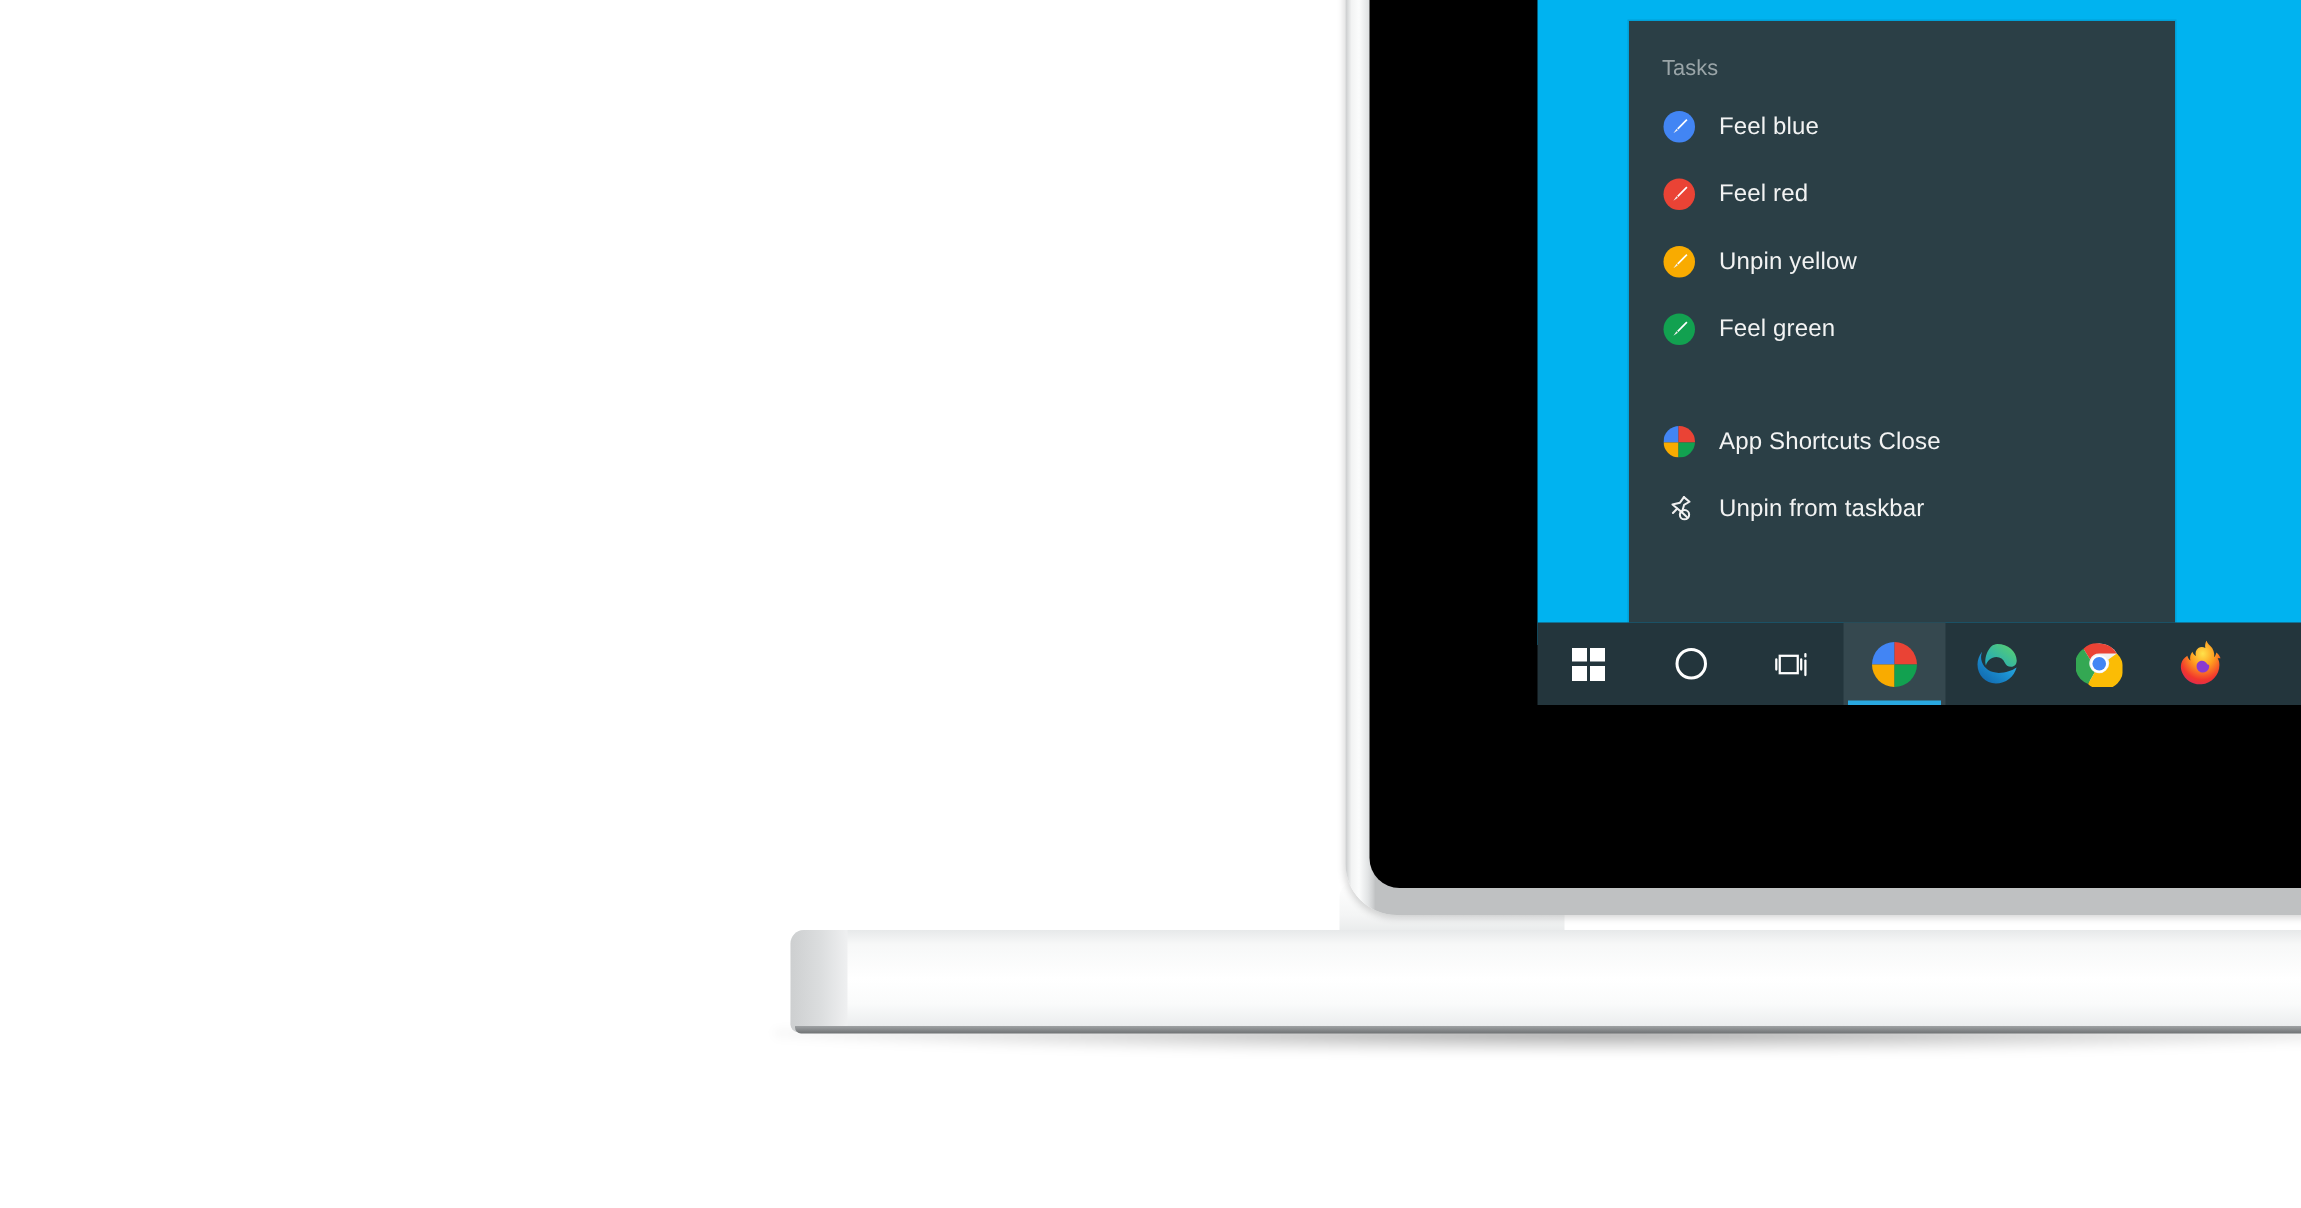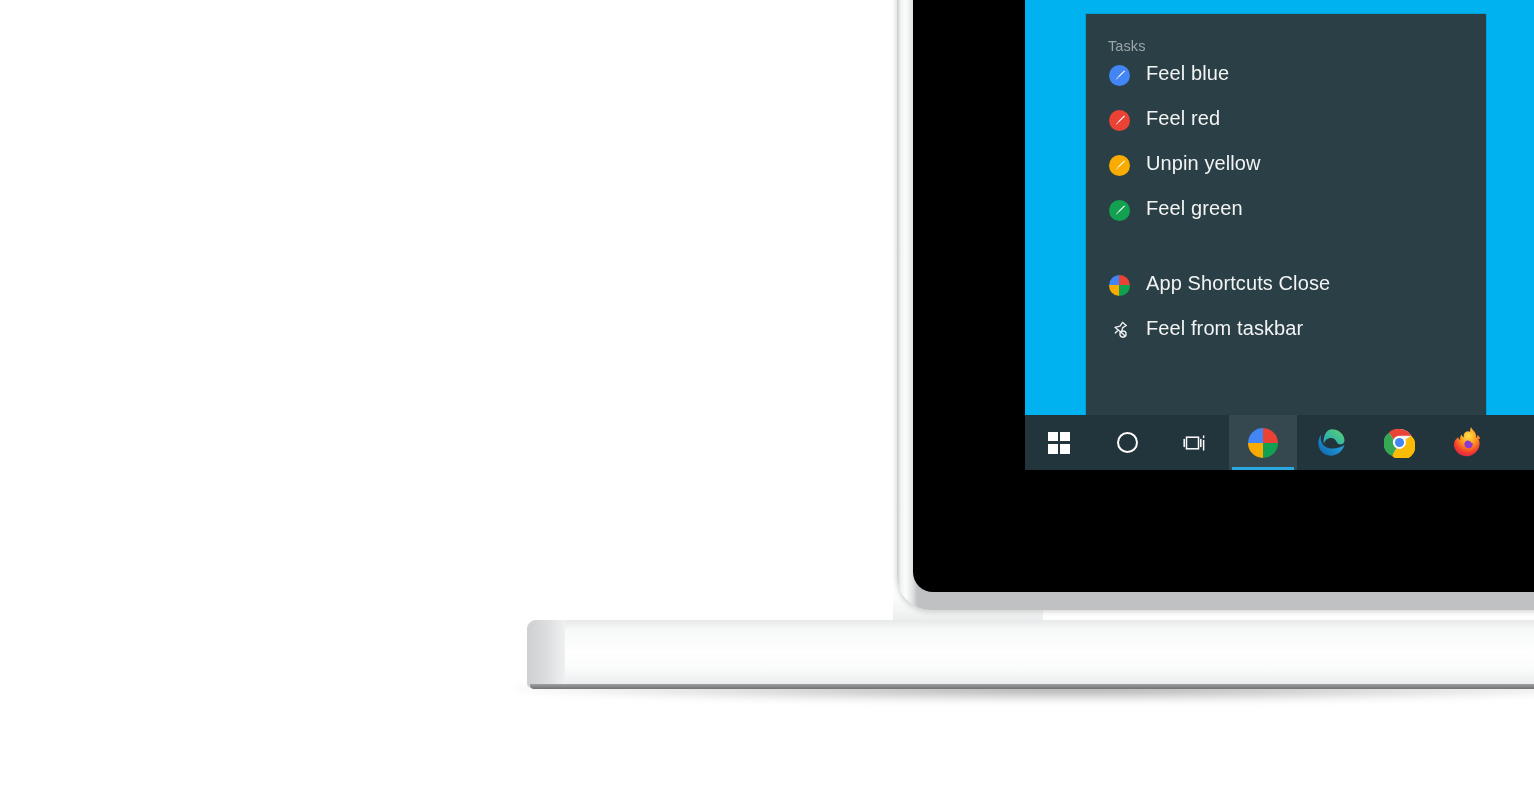--- a/index.html
+++ b/index.html
@@ -116,40 +116,41 @@
   .pw-tl { background: #4285f4; }
   .pw-tr { background: #ea4335; }
   .pw-bl { background: #f9ab00; }
   .pw-br { background: #12a150; }
 
   
   .jumplist {
     position: absolute;
     left: 173px;   
     top: 54px;     
-    width: 400px;
+    width: 364px;
     height: 401px;
     background: #2b3f46;
     box-shadow: 0 0 0 1px rgba(0,0,0,0.10);
   }
   .jl-header {
     color: #9aa5a8;
     font-size: 14.5px;
     padding: 24px 0 8px 22px;
     letter-spacing: 0.1px;
   }
   .jl-group { padding: 0; }
   .jl-group.secondary { margin-top: 30px; }
 
   .jl-item {
     display: flex;
+    align-items: center;
     height: 45px;
     padding-left: 20px;
     color: #f2f3f3;
-    font-size: 20px;
+    font-size: 16px;
     letter-spacing: 0.1px;
   }
   .jl-ico {
     width: 26px;
     min-width: 26px;
     height: 26px;
     margin-right: 14px;
     display: flex;
     align-items: center;
     justify-content: center;
@@ -304,21 +305,21 @@
 
         <div class="jl-item">
           <span class="jl-ico">
             <svg width="23" height="23" viewBox="0 0 23 23" fill="none" stroke="#f0f0f0" stroke-width="1.35" stroke-linecap="round" stroke-linejoin="round">
               <path d="M14.6 3.4 L12.0 7.1 L7.0 8.3 L10.2 11.0 L7.3 14.0"></path>
               <path d="M14.6 3.4 L18.3 6.5 L14.7 8.6 L13.3 13.6 L10.2 11.0"></path>
               <circle cx="15.0" cy="15.1" r="3.1"></circle>
               <path d="M12.9 13.1 L17.1 17.1"></path>
             </svg>
           </span>
-          <span class="jl-label">Feel from taskbar</span>
+          <span class="jl-label">Unpin from taskbar</span>
         </div>
 
       </div>
     </div>
 
     <div class="taskbar">
 
       <div class="tb-item">
         <span class="ico-win">
           <i></i>

